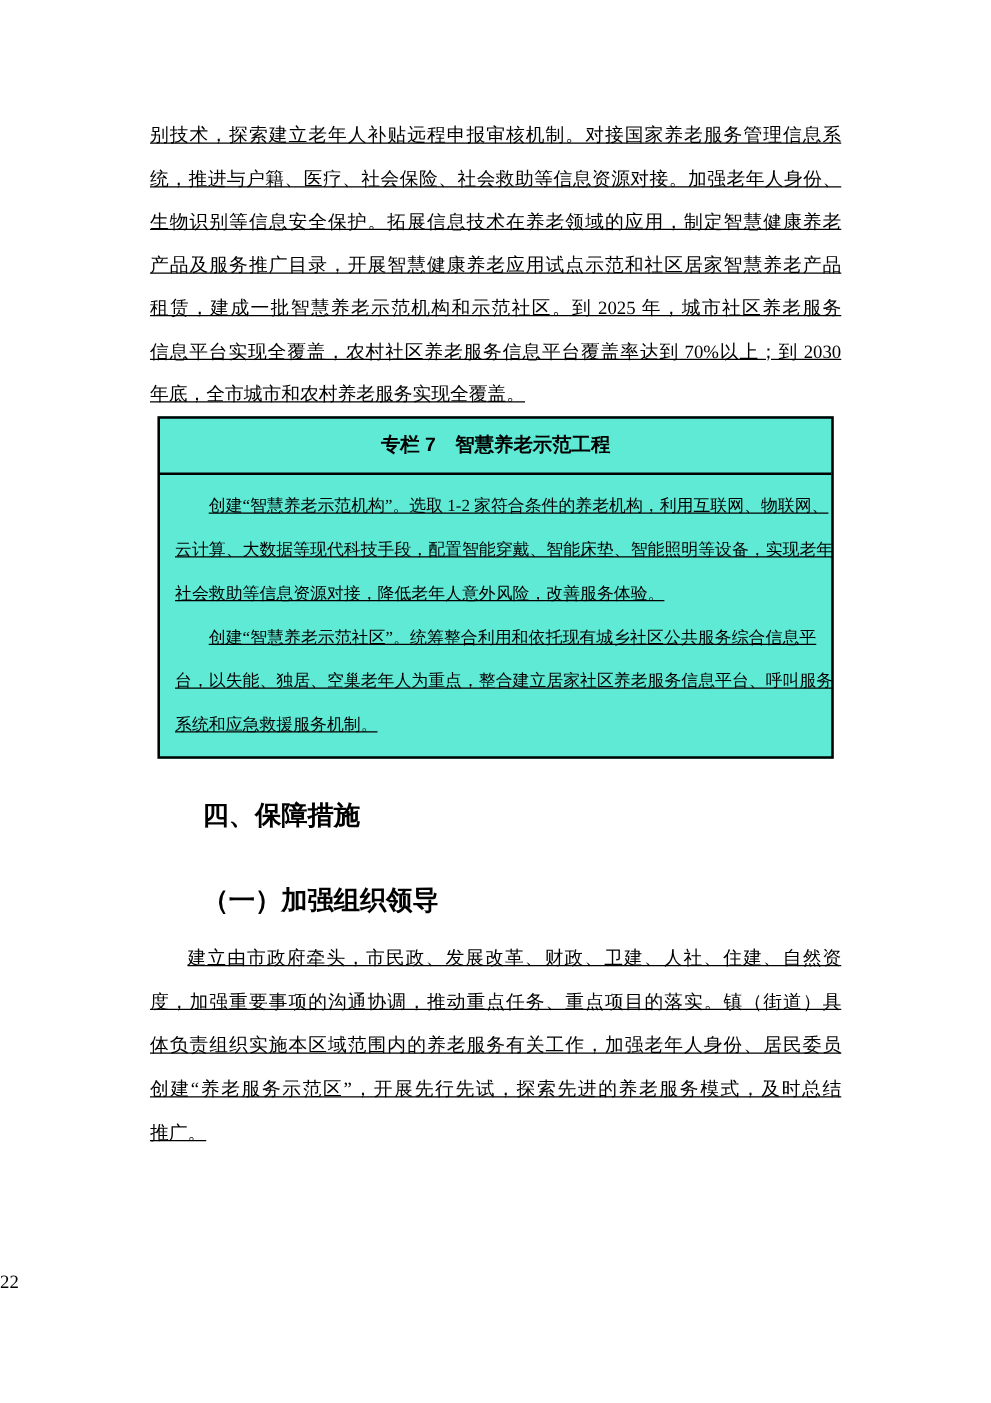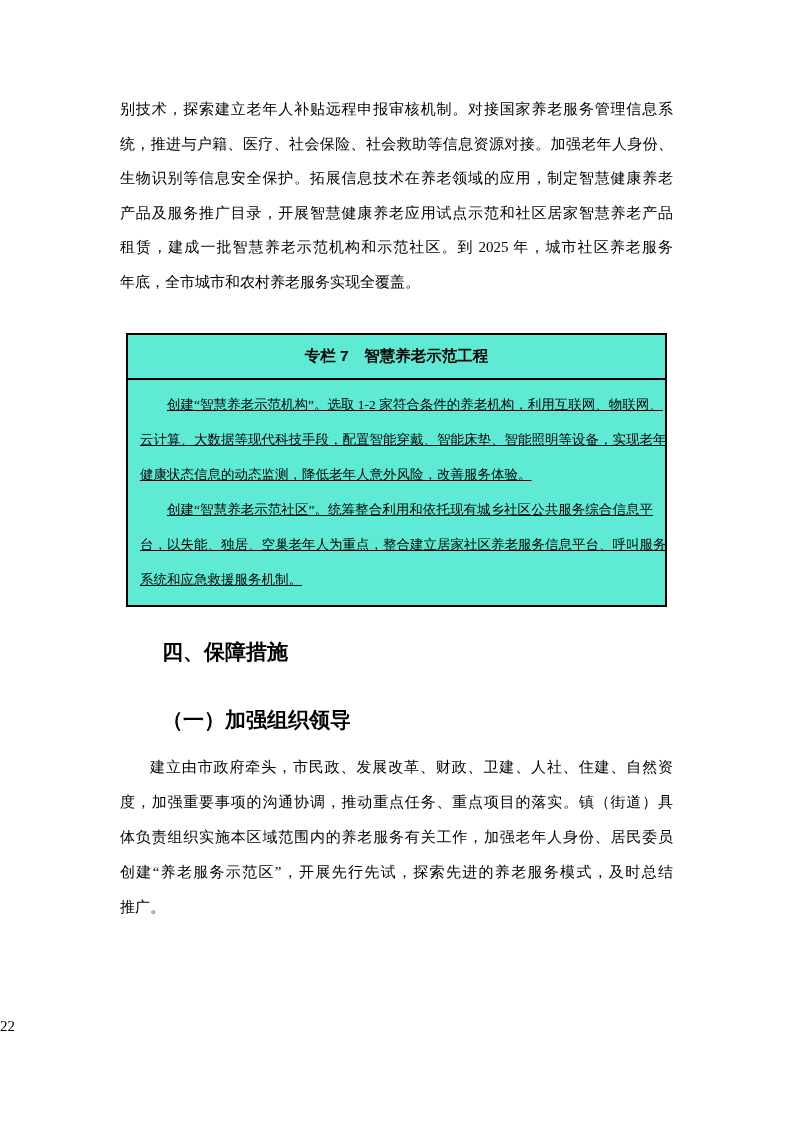--- a/index.html
+++ b/index.html
@@ -17,20 +17,21 @@
   .para {
     left: 120px; width: 553px;
     font-size: 15px;
   }
   .para .line {
     line-height: 34.5px;
     text-align: justify;
     text-align-last: justify;
     white-space: nowrap;
     overflow: visible;
+    text-decoration: underline;
   }
   .para .line.last { text-align-last: left; }
   .line.indent { text-indent: 2em; }
 
   
   .column-box {
     left: 126px; top: 333px; width: 541px;
     border: 2px solid #000000;
     box-sizing: border-box;
     background: #5eead4;
@@ -79,31 +80,32 @@
 </style>
 </head>
 <body>
 
 <div class="abs para para1">
   <div class="line">别技术，探索建立老年人补贴远程申报审核机制。对接国家养老服务管理信息系</div>
   <div class="line">统，推进与户籍、医疗、社会保险、社会救助等信息资源对接。加强老年人身份、</div>
   <div class="line">生物识别等信息安全保护。拓展信息技术在养老领域的应用，制定智慧健康养老</div>
   <div class="line">产品及服务推广目录，开展智慧健康养老应用试点示范和社区居家智慧养老产品</div>
   <div class="line">租赁，建成一批智慧养老示范机构和示范社区。到 2025 年，城市社区养老服务</div>
+  <div class="line">信息平台实现全覆盖，农村社区养老服务信息平台覆盖率达到 70%以上；到 2030</div>
   <div class="line last">年底，全市城市和农村养老服务实现全覆盖。</div>
 </div>
 
 <div class="abs column-box">
   <div class="box-header">
     <span>专栏 7　智慧养老示范工程</span>
   </div>
   <div class="box-body">
     <div class="line indent">创建“智慧养老示范机构”。选取 1-2 家符合条件的养老机构，利用互联网、物联网、</div>
     <div class="line">云计算、大数据等现代科技手段，配置智能穿戴、智能床垫、智能照明等设备，实现老年</div>
-    <div class="line last">健康状态信息的动态监测，降低老年人意外风险，改善服务体验。</div>
+    <div class="line last">社会救助等信息资源对接，降低老年人意外风险，改善服务体验。</div>
     <div class="line indent">创建“智慧养老示范社区”。统筹整合利用和依托现有城乡社区公共服务综合信息平</div>
     <div class="line">台，以失能、独居、空巢老年人为重点，整合建立居家社区养老服务信息平台、呼叫服务</div>
     <div class="line last">系统和应急救援服务机制。</div>
   </div>
 </div>
 
 <div class="abs heading section-heading">四、保障措施</div>
 <div class="abs heading subsection-heading">（一）加强组织领导</div>
 
 <div class="abs para para3">

